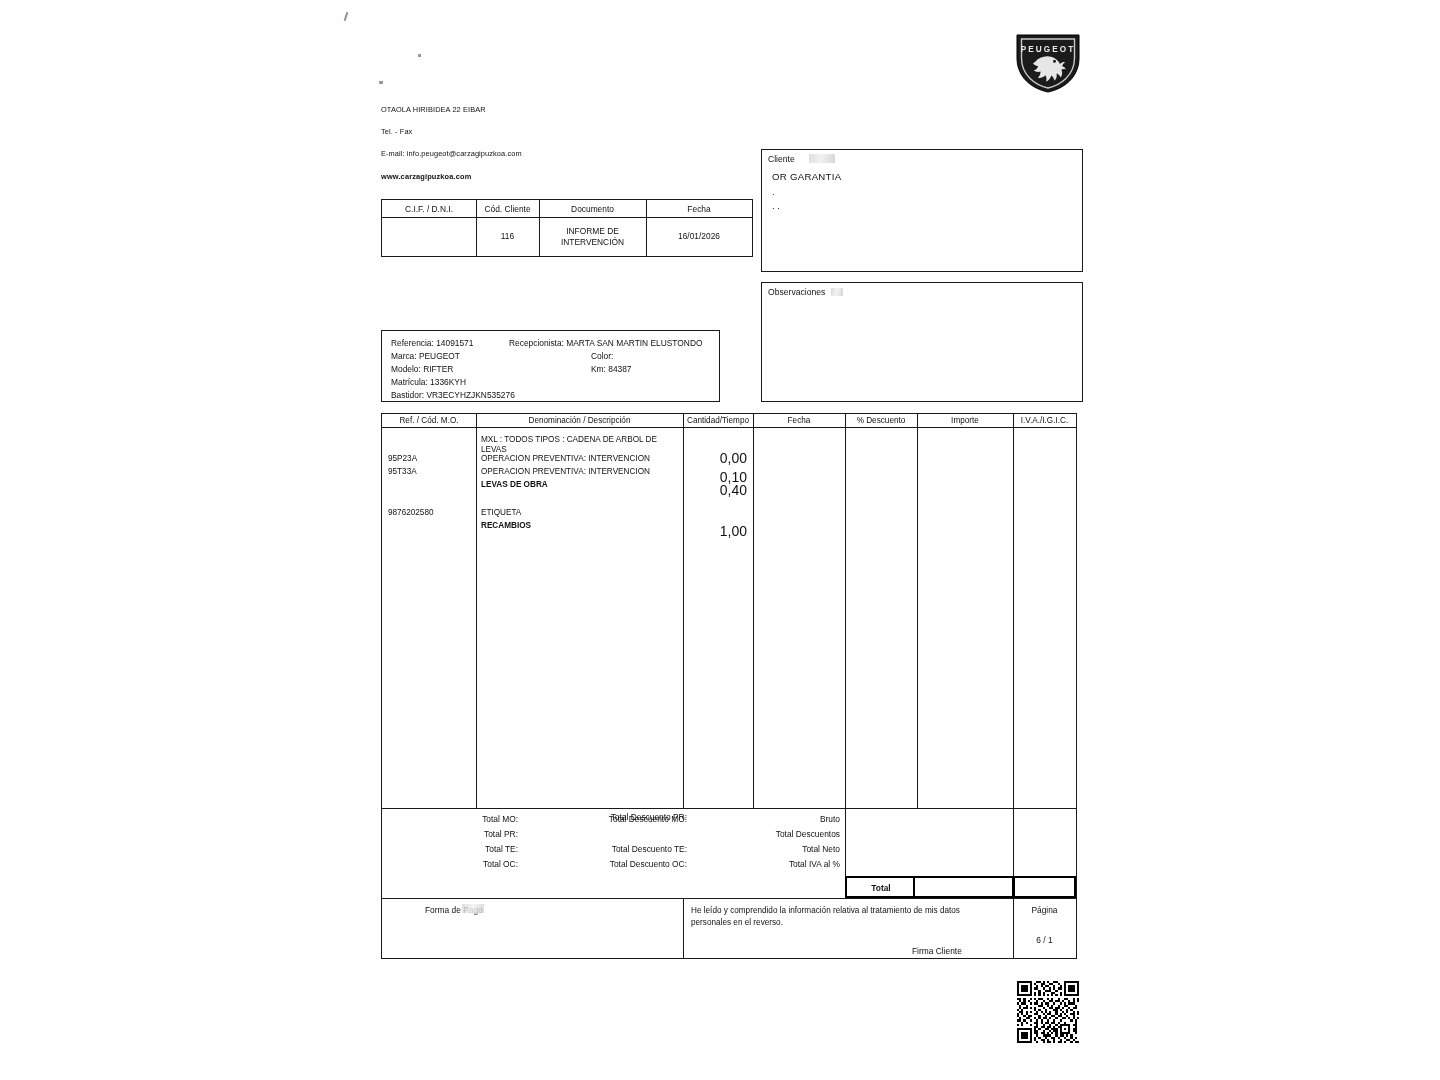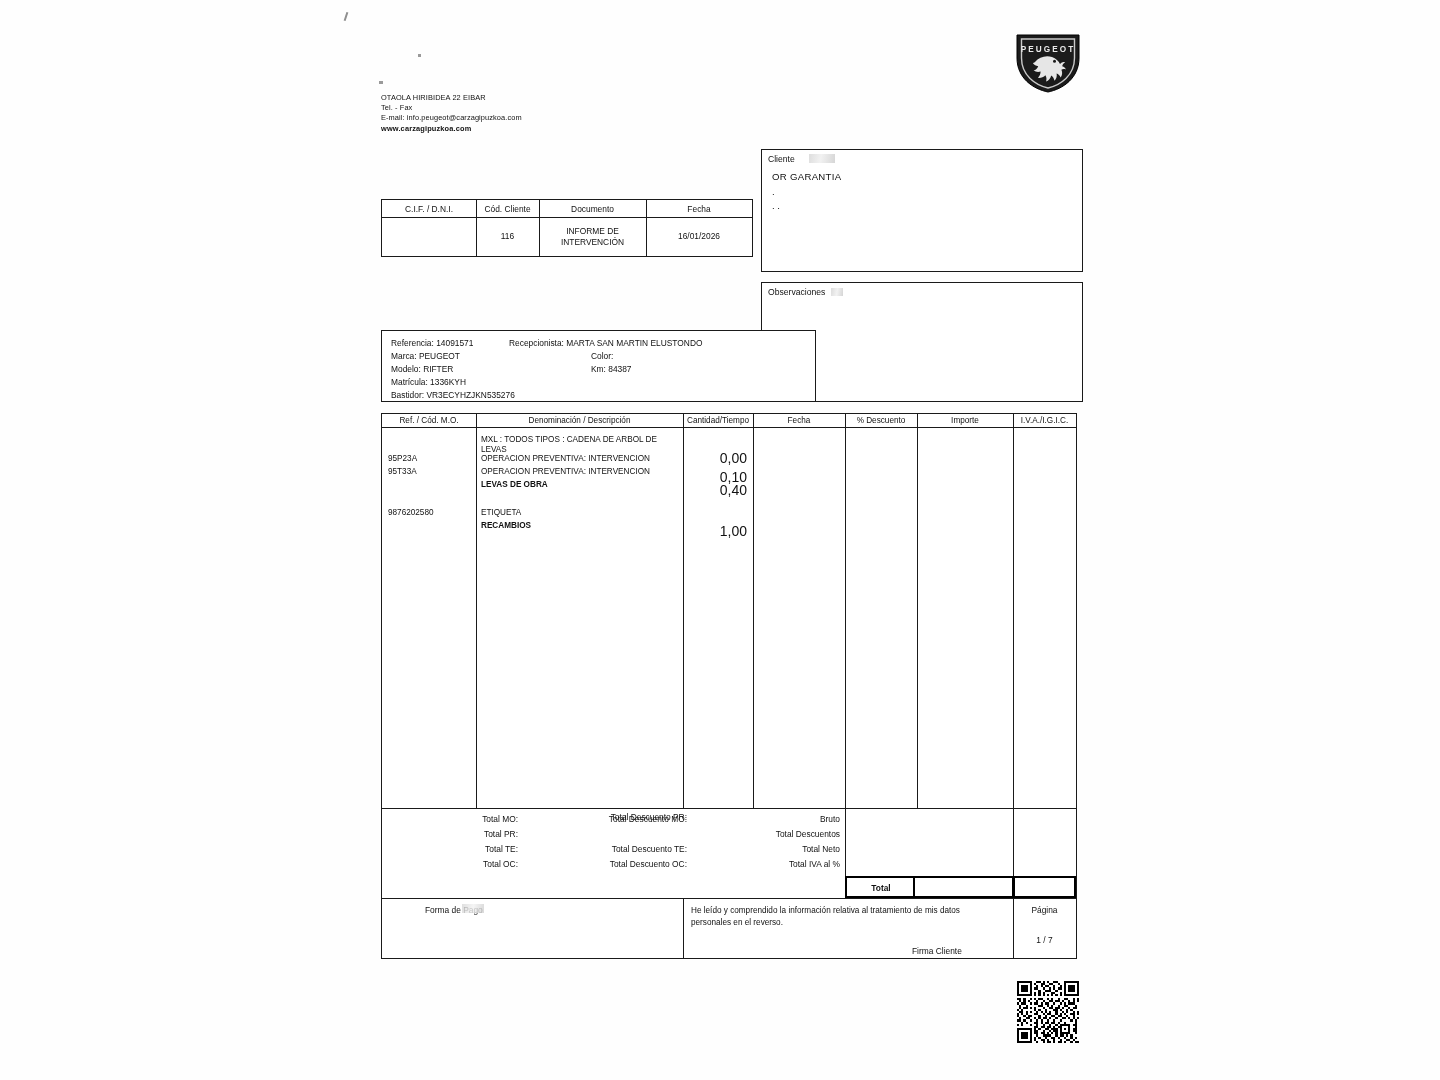--- a/index.html
+++ b/index.html
@@ -28,21 +28,21 @@
 
   
   #company-block {
     left: 381px;
     top: 93px;
     width: 380px;
     font-size: 7.4px;
     line-height: 10.2px;
     letter-spacing: .1px;
   }
-  #company-block .addr { white-space: nowrap; }
+  #company-block .addr { white-space: nowrap; margin-top: 12px; }
   #company-block .web { font-weight: bold; letter-spacing: .15px; }
 
   
   #peugeot-logo {
     left: 1013px;
     top: 32px;
     width: 70px;
     height: 62px;
   }
 
@@ -88,21 +88,21 @@
   
   #informe-box { left: 381px; top: 266px; width: 372px; height: 46px; }
   #informe-box .txt {
     position: absolute;
     left: 9px; top: 21px;
     font-size: 8.6px;
     white-space: nowrap;
   }
 
   
-  #vehicle-box { left: 381px; top: 330px; width: 435px; height: 72px; }
+  #vehicle-box { left: 381px; top: 330px; width: 339px; height: 72px; }
   .veh-line {
     position: absolute;
     font-size: 8.4px;
     line-height: 13px;
     white-space: nowrap;
   }
 
   
   #cliente-box { left: 761px; top: 149px; width: 322px; height: 123px; }
   #cliente-box .label {
@@ -383,21 +383,21 @@
     <div class="vline" style="left:631px;top:484px;height:61px;"></div>
 
     <div class="ft-lbl" style="left:14px;top:491px;margin-left:29px;">Forma de Pago</div>
     <div class="ft-smudge" style="left:80px;top:490px;width:22px;height:9px;"></div>
 
     <div id="consent-text" style="left:309px;top:491px;">He leído y comprendido la información relativa al tratamiento de mis datos personales en el reverso.</div>
 
     <div class="ft-lbl" style="left:530px;top:532px;">Firma Cliente</div>
 
     <div class="ft-lbl" style="left:631px;top:491px;width:63px;text-align:center;">Página</div>
-    <div class="ft-lbl" style="left:631px;top:521px;width:63px;text-align:center;">1 / 7</div>
+    <div class="ft-lbl" style="left:631px;top:521px;width:63px;text-align:center;">6 / 1</div>
   </div>
 
 
   <div id="qr-code">
     <svg width="62" height="62" viewBox="0 0 29 29" shape-rendering="crispEdges">
       <rect width="29" height="29" fill="#fff"></rect>
       <g fill="#000">
 
         <rect x="0" y="0" width="7" height="1"></rect>
           <rect x="0" y="6" width="7" height="1"></rect>

